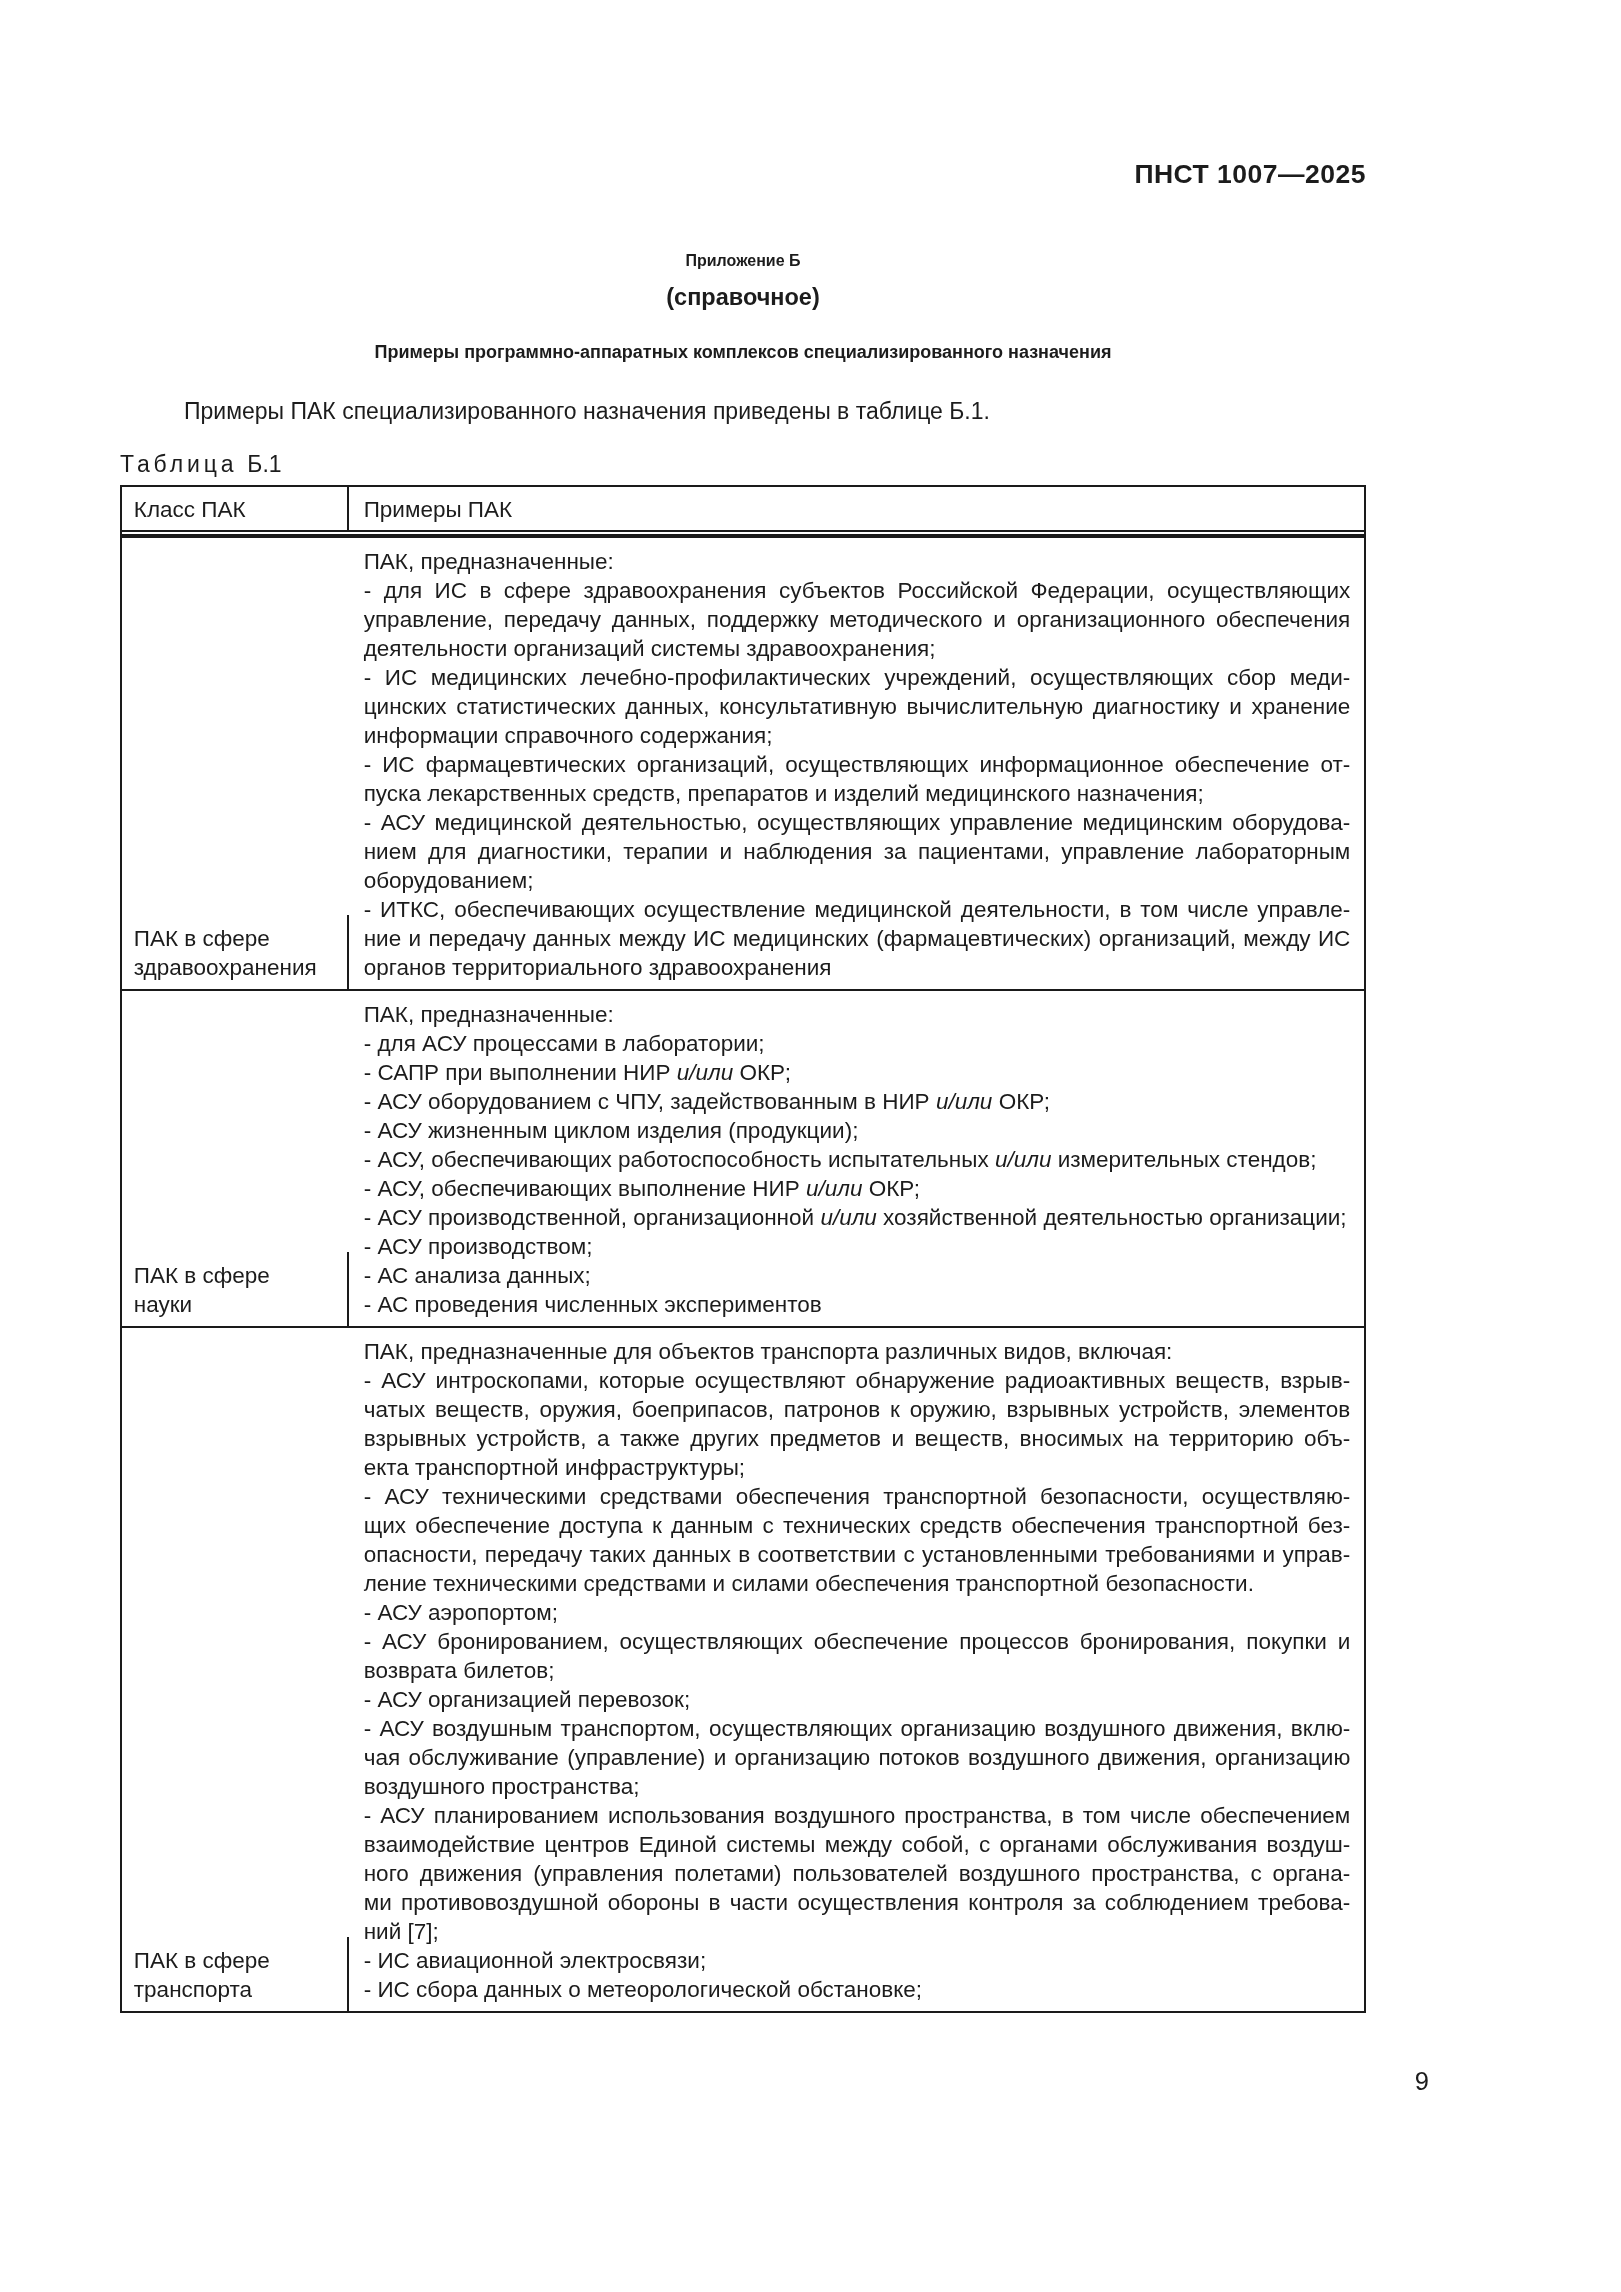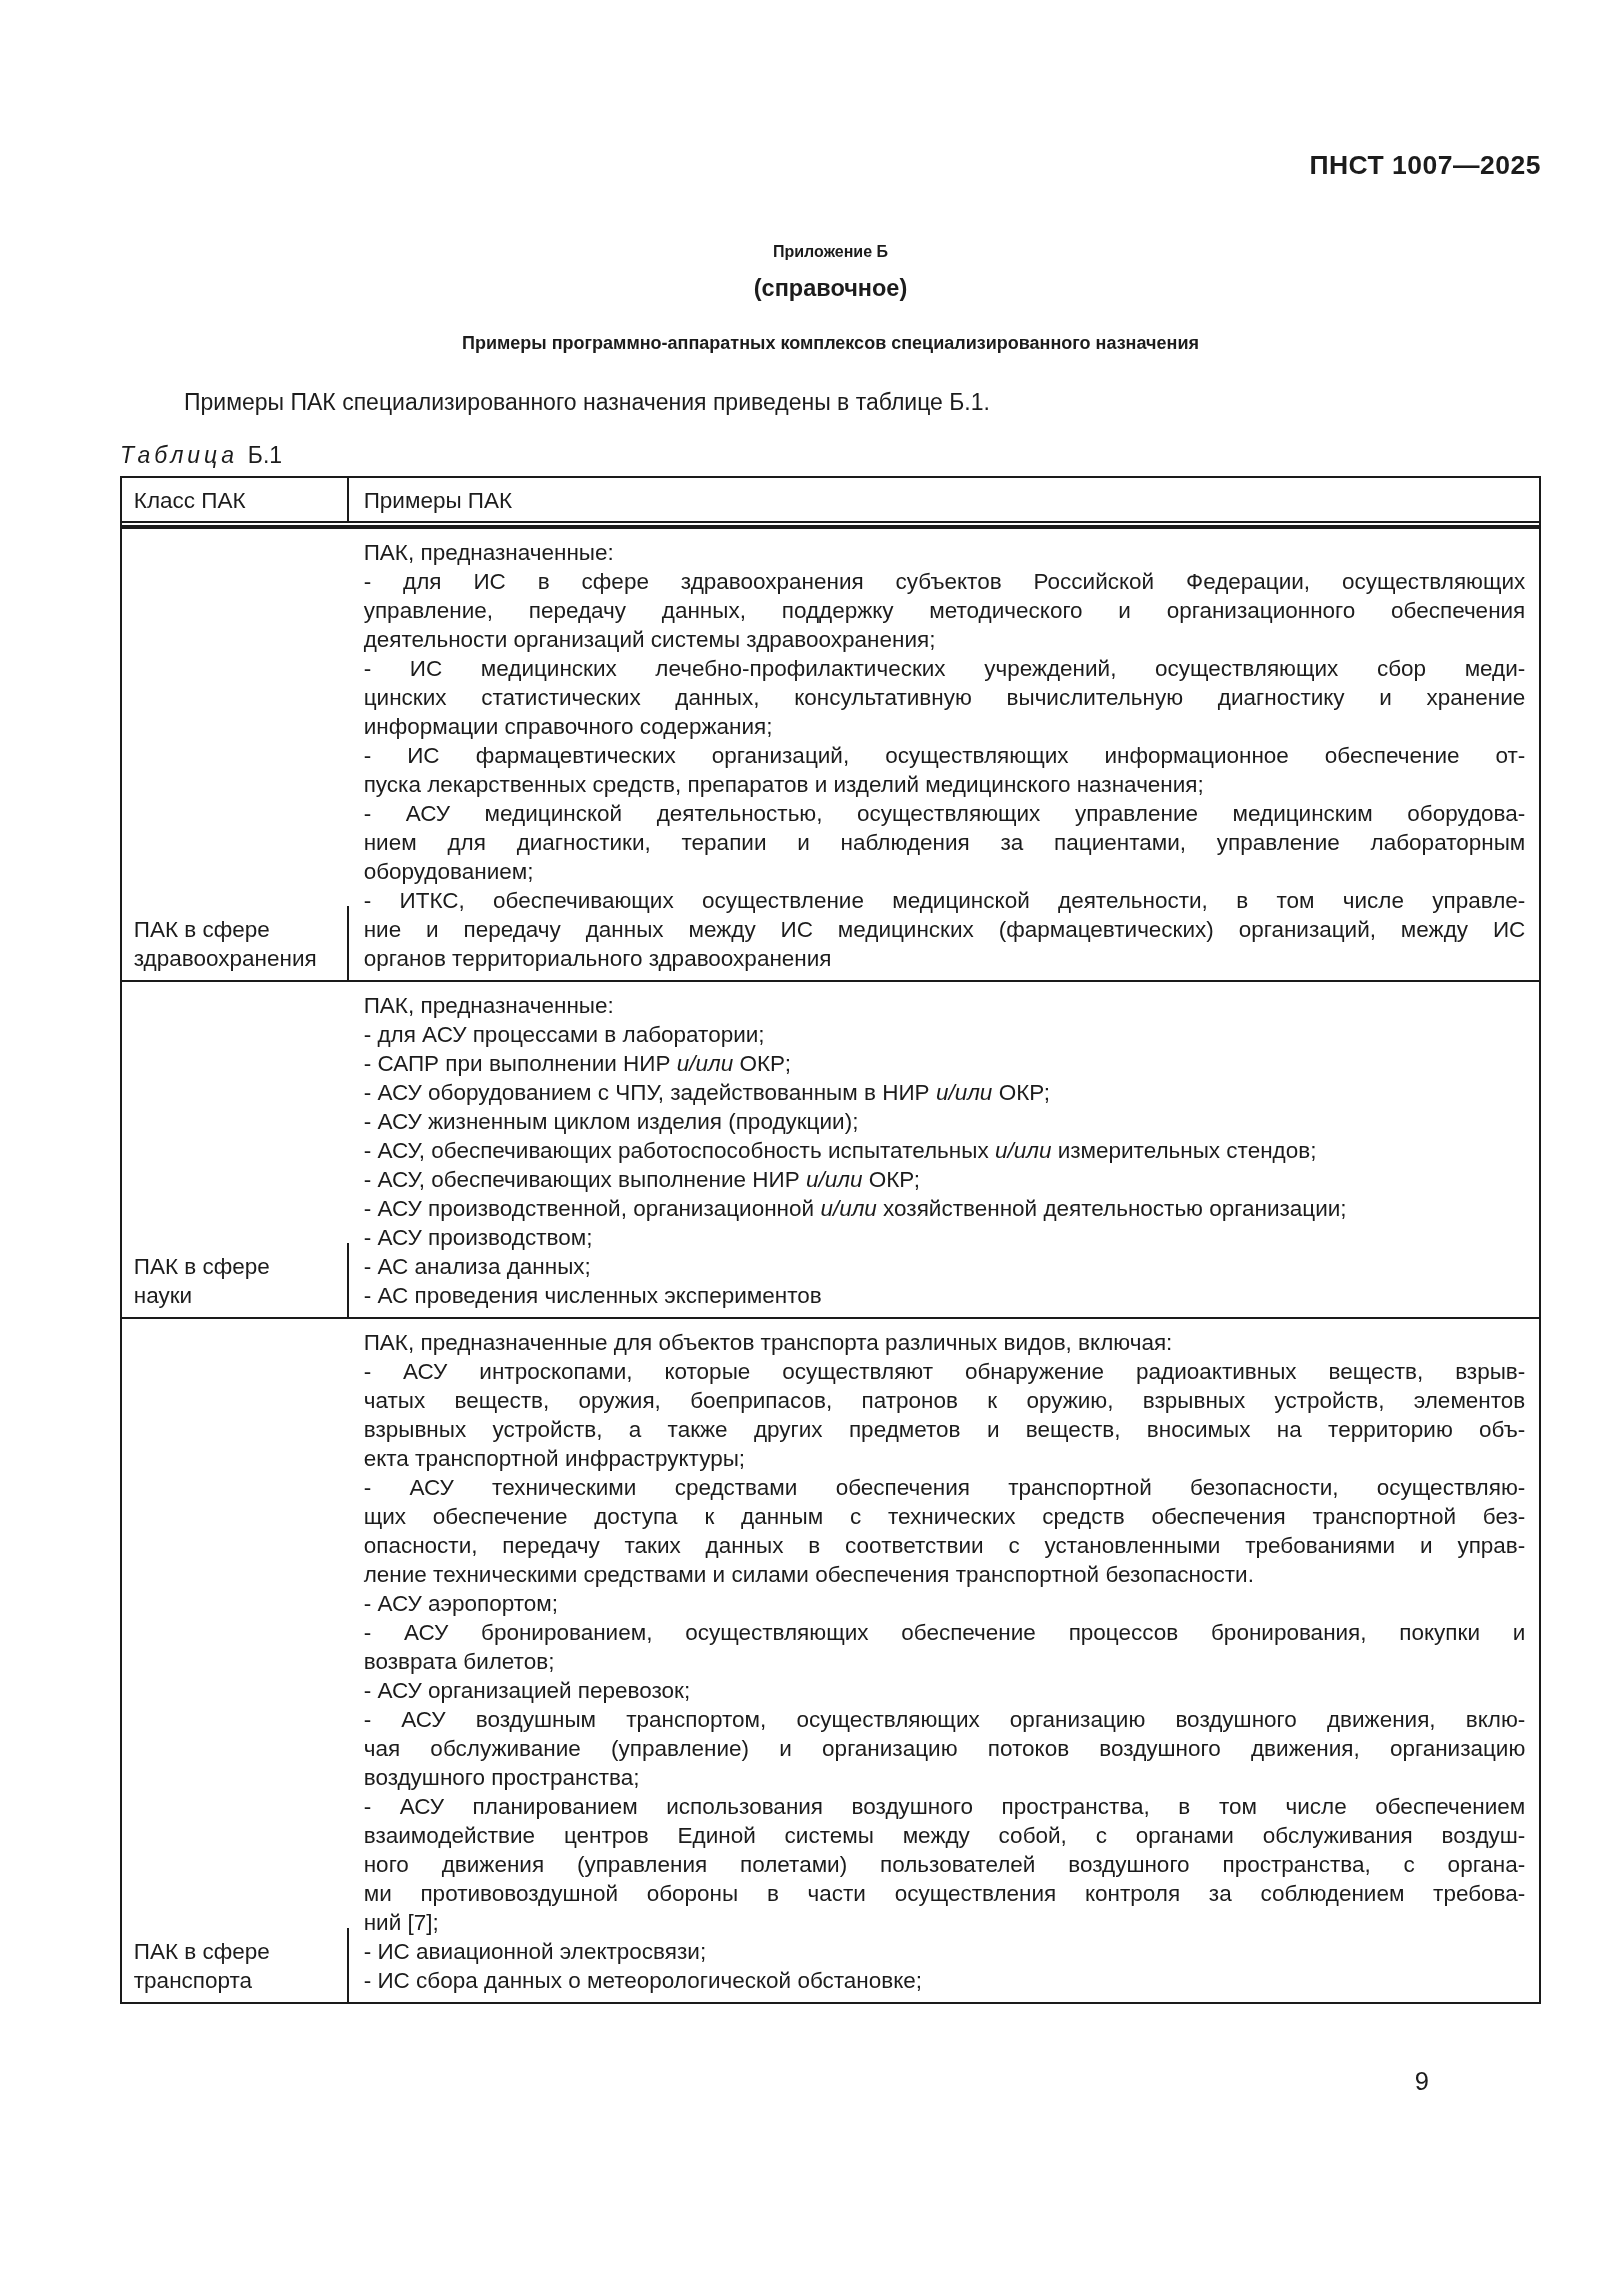--- a/index.html
+++ b/index.html
@@ -7,22 +7,22 @@
     width: 1621px; height: 2293px;
     background: #ffffff;
     color: #1c1c1c;
     font-family: "Liberation Sans", "DejaVu Sans", sans-serif;
     position: relative;
     overflow: hidden;
   }
   .content {
     position: absolute;
     left: 120px;
-    width: 1421px;
-    top: 0;
+    width: 1246px;
+    top: 9px;
   }
   .doc-num {
     margin-top: 150px;
     text-align: right;
     font-size: 26.5px;
     font-weight: 700;
     line-height: 31px;
     letter-spacing: 0.5px;
   }
   .annex-label {
@@ -50,21 +50,21 @@
     margin-top: 30px;
     font-size: 23px;
     line-height: 29px;
     text-indent: 64px;
   }
   .table-caption {
     margin-top: 23.5px;
     font-size: 23px;
     line-height: 29px;
   }
-  .caption-word { letter-spacing: 3.9px; font-style: italic; }
+  .caption-word { letter-spacing: 3.9px; }
   .caption-num { margin-left: 9.8px; }
 
   .doc-table {
     margin-top: 5.9px;
     border: 2.9px solid #1a1a1a;
     font-size: 22.5px;
   }
   .t-row { display: flex; align-items: stretch; }
   .t-row.data { border-top: 2.9px solid #1a1a1a; align-items: flex-end; }
   .t-head { border-bottom: 6.9px double #1a1a1a; }

